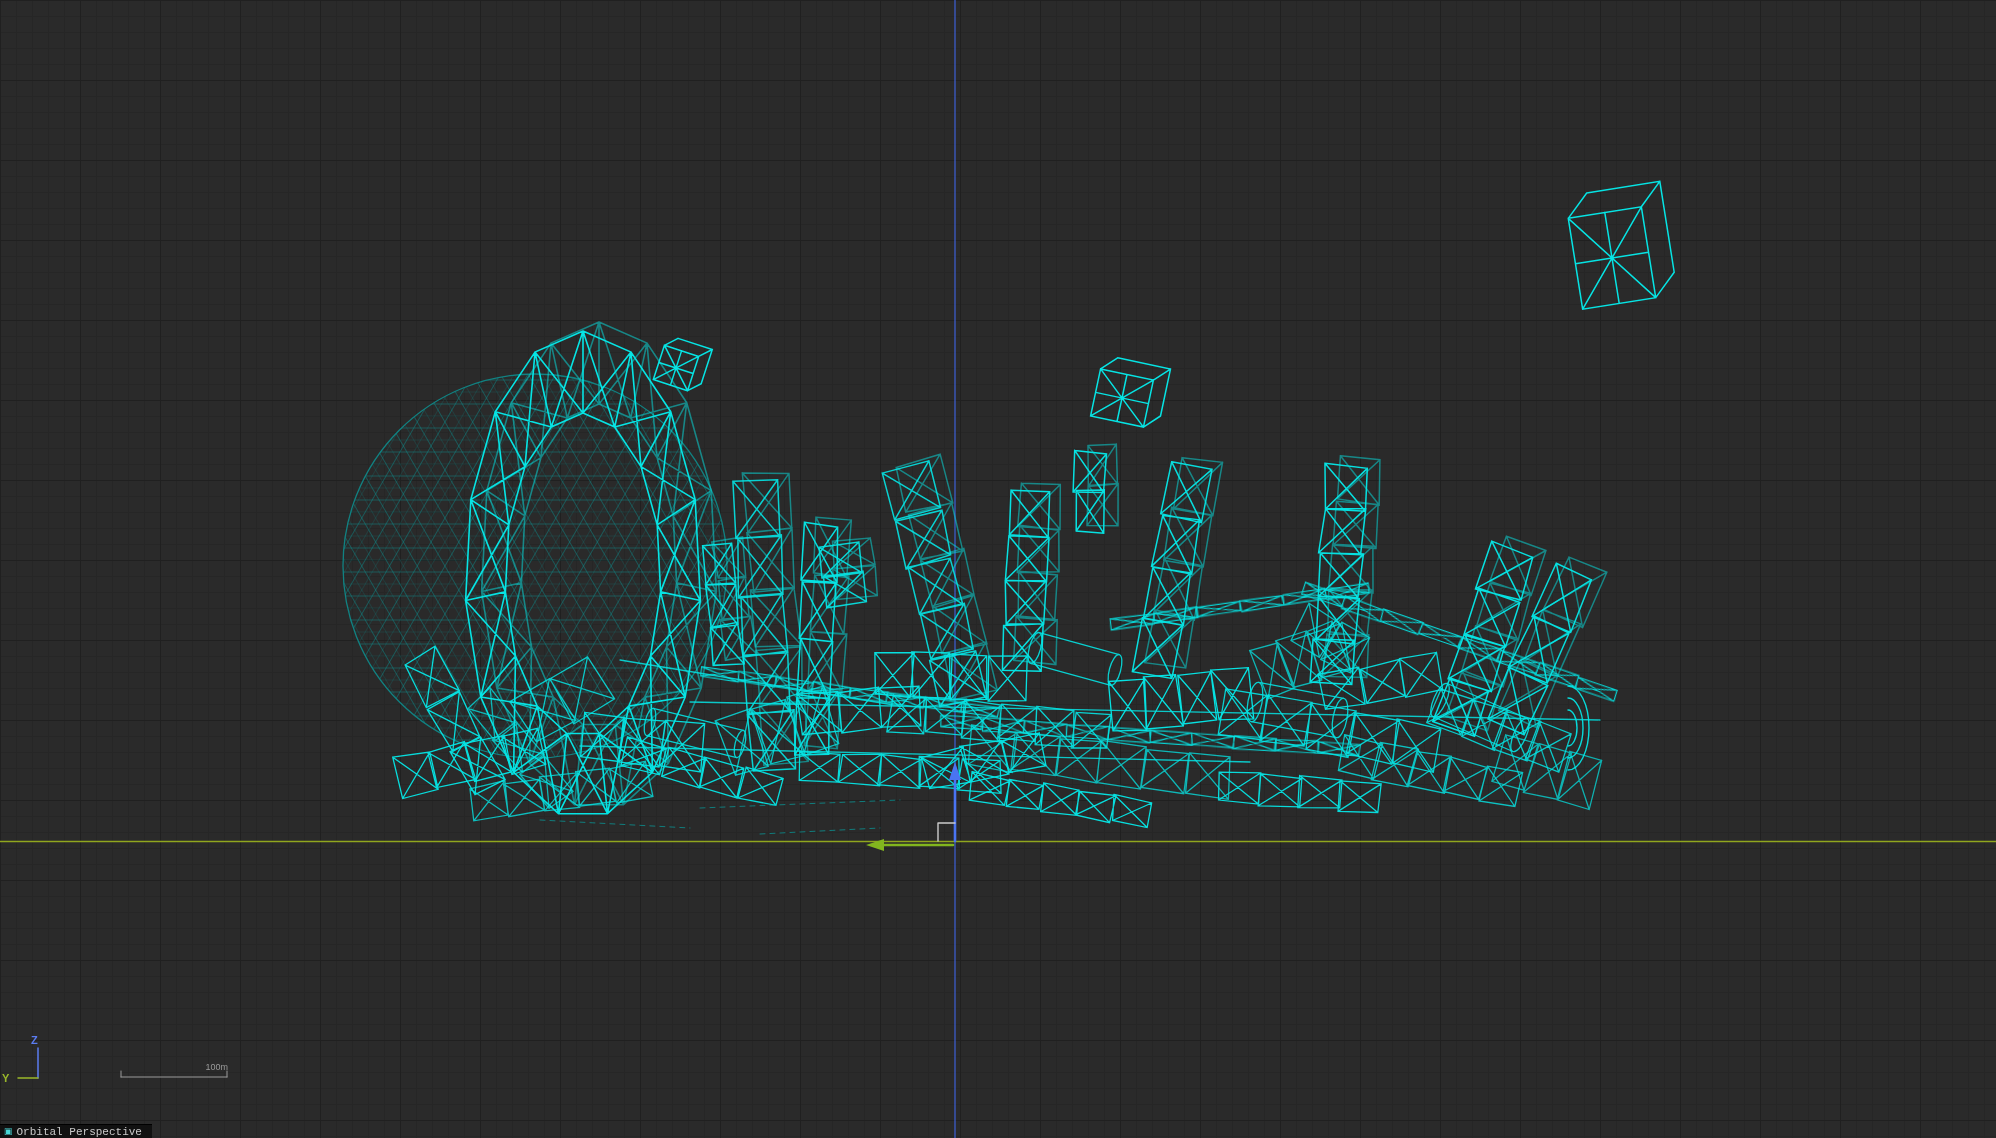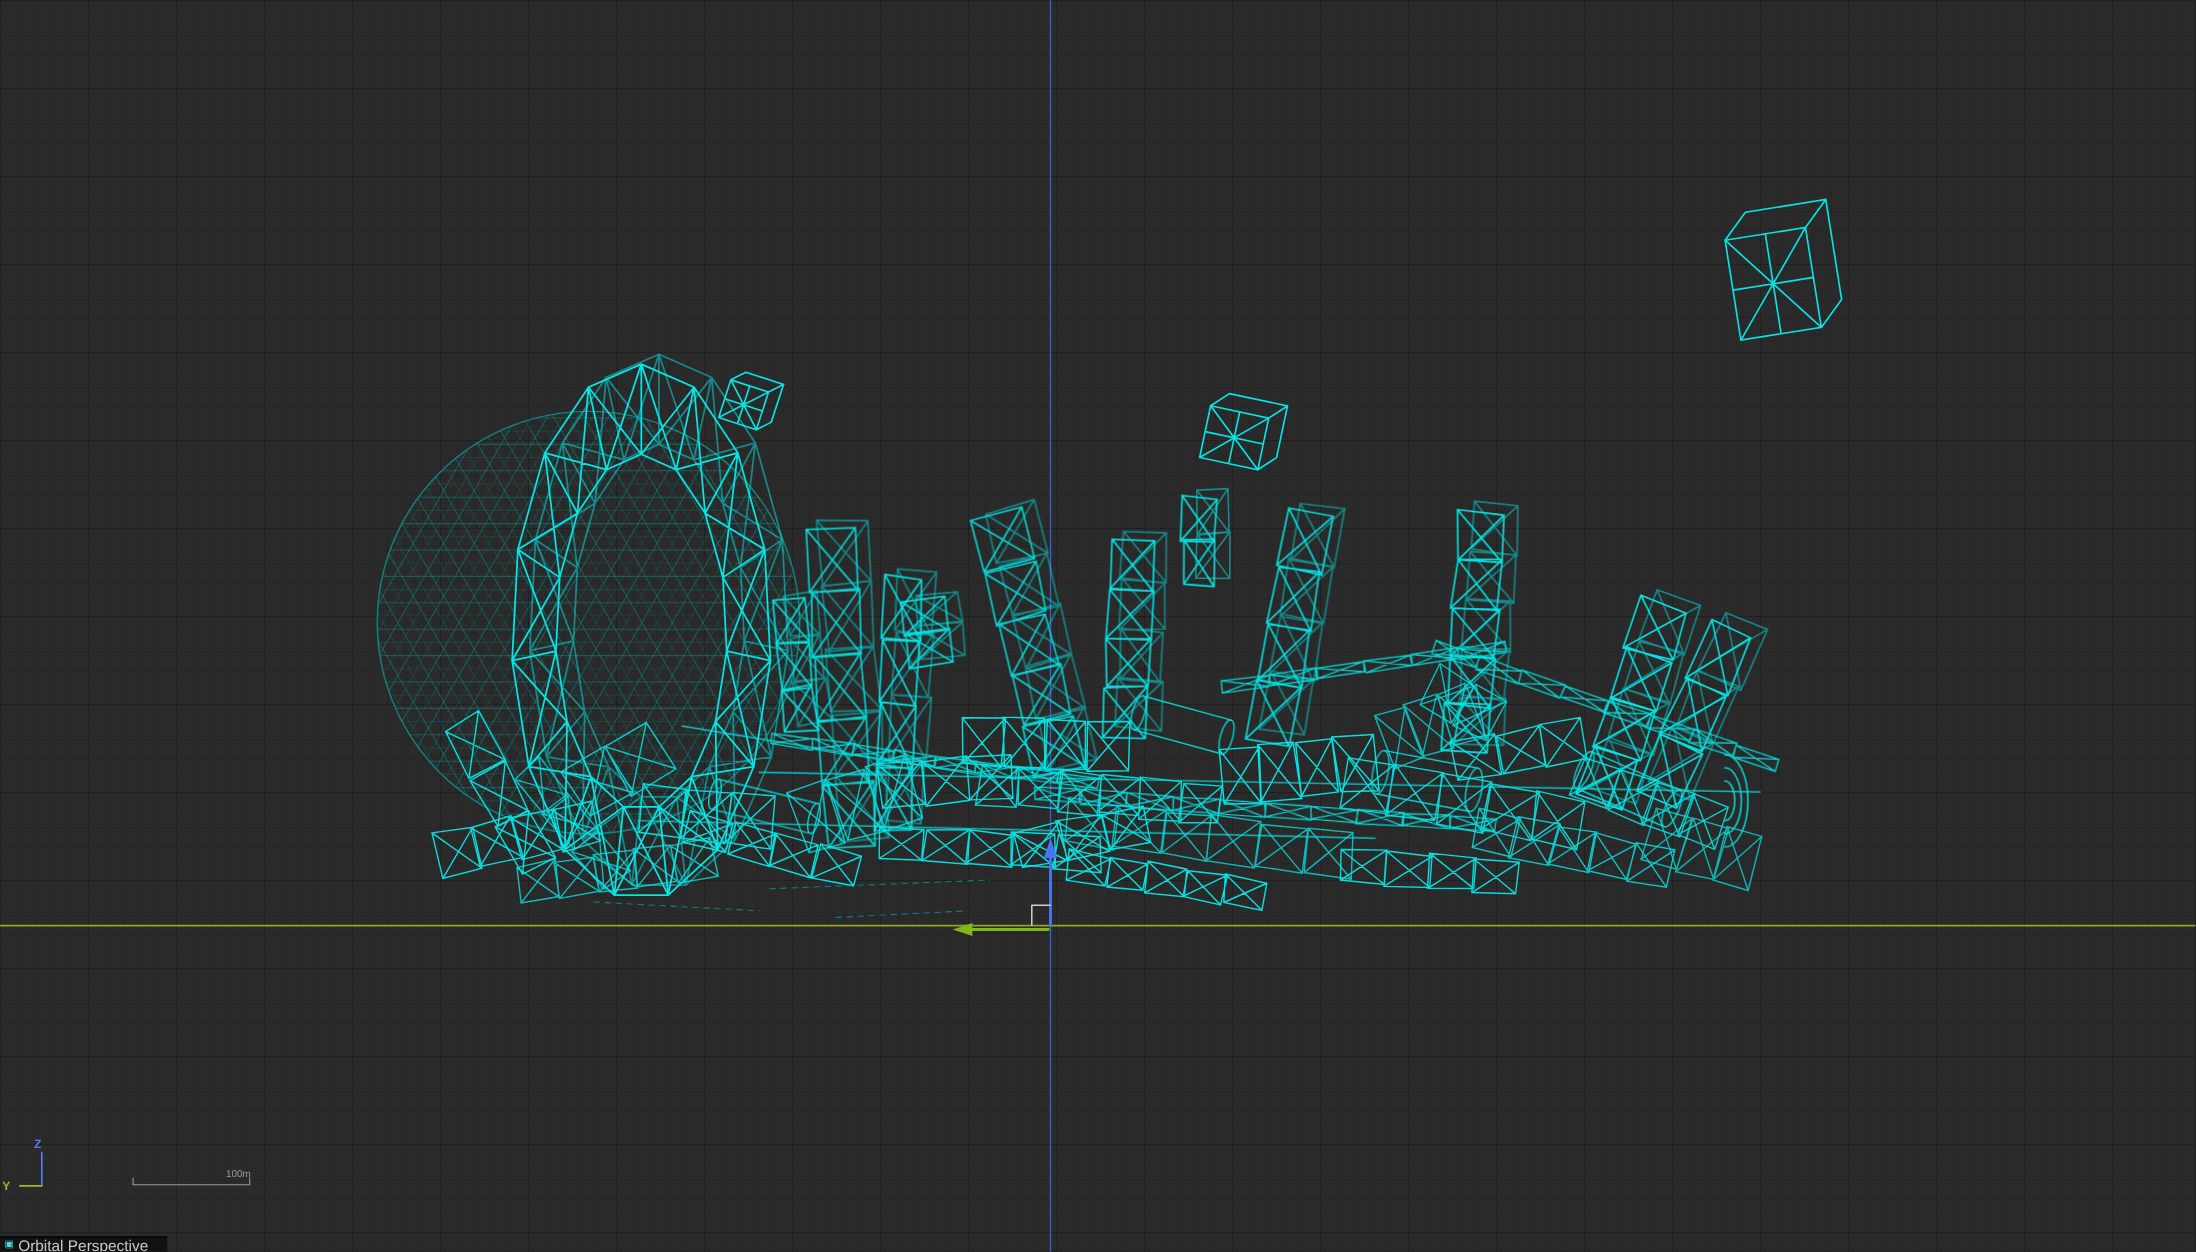--- a/index.html
+++ b/index.html
@@ -21,21 +21,21 @@
   .status-bar{
     position:absolute;left:0;bottom:0;width:152px;height:14px;
     background:var(--statusbg,#111);border-top:1px solid #000;
     display:flex;align-items:center;gap:4px;padding-left:4px;box-sizing:border-box;
     overflow:hidden;white-space:nowrap;
   }
   .status-bar .app-icon{
     font-size:9px;line-height:9px;color:#49d8d8;flex:0 0 auto;
   }
   .status-bar .app-label{
-    font-size:14px;color:var(--statusfg,#c9c9c9);overflow:hidden;text-overflow:clip;
+    font-size:11px;color:var(--statusfg,#c9c9c9);overflow:hidden;text-overflow:clip;font-family:Liberation Mono, monospace;
   }
 </style>
 </head>
 <body>
 
 <div class="viewport">
   <svg id="scene" width="1996" height="1138" viewBox="0 0 1996 1138">
     <g id="gen">
         <g fill="none" stroke-linecap="round">
           <g>

